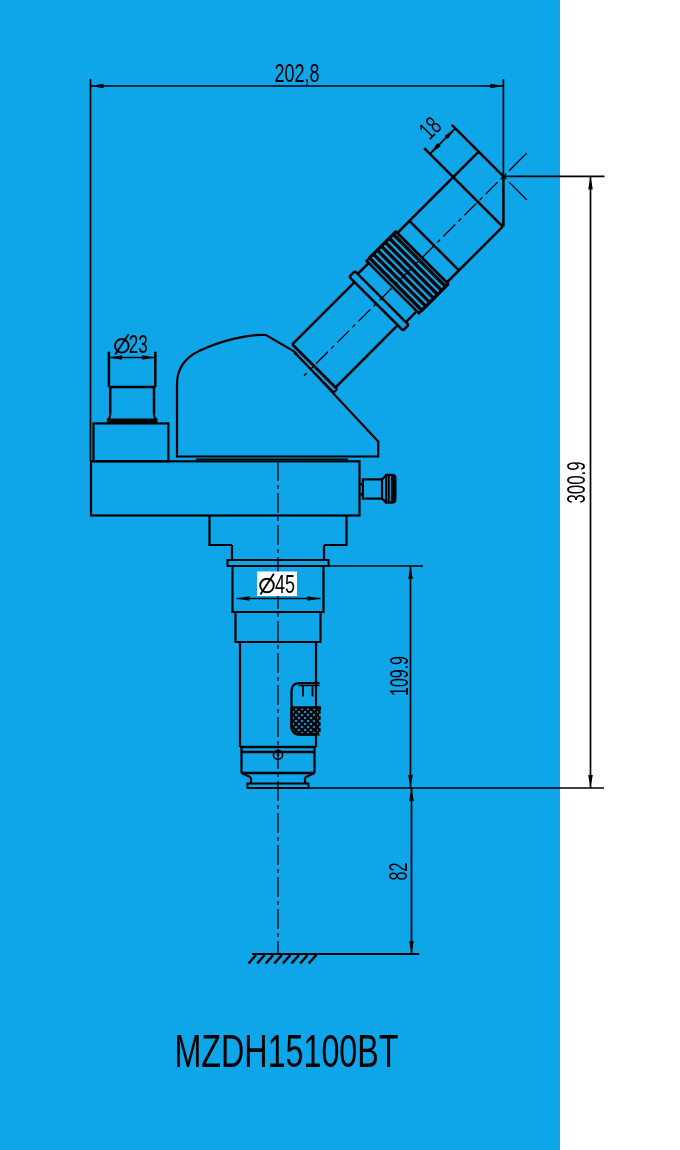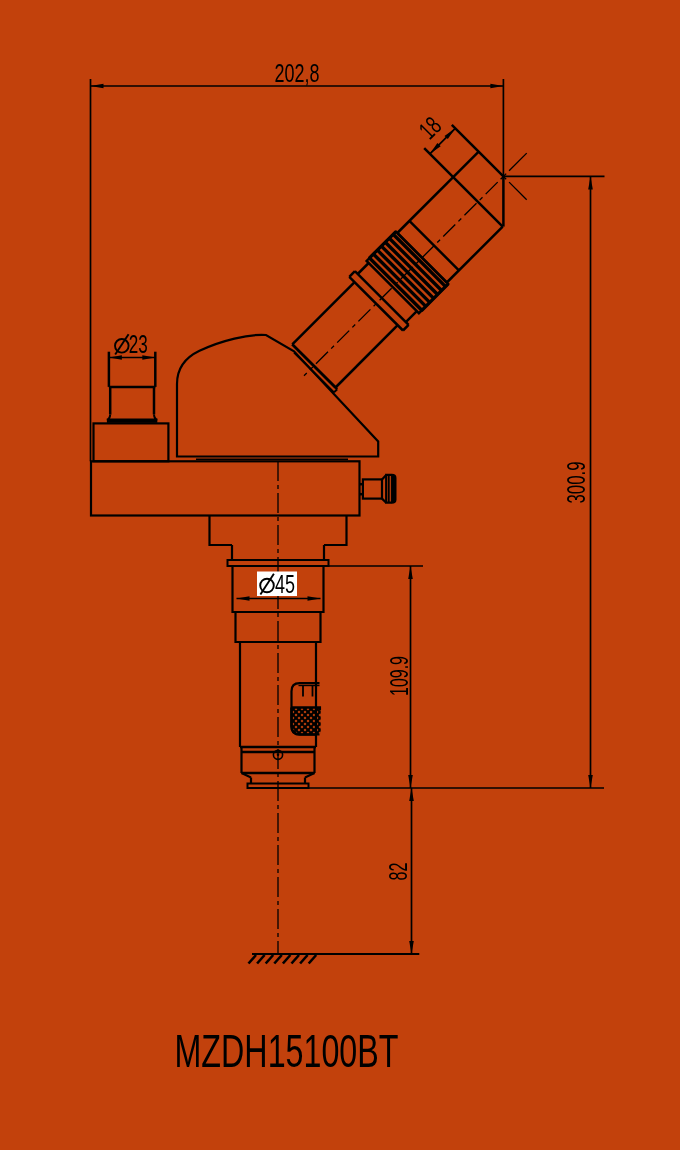--- a/index.html
+++ b/index.html
@@ -1,17 +1,17 @@
 <!DOCTYPE html>
 <html><head>
 <meta charset="utf-8">
 <title>MZDH15100BT</title>
 <style>
   html, body { margin: 0; padding: 0; background: #fff; }
-  #page { width: 680px; height: 1150px; position: relative; background: #c2410c; }
+  #page { width: 560px; height: 1150px; position: relative; background: #0ea5e9; }
   text { font-family: "Liberation Sans", sans-serif; fill: #000; }
 </style>
 </head>
 <body>
 
 <div id="page">
 <svg width="680" height="1150" viewBox="0 0 680 1150">
 
 <line x1="90.5" y1="79.0" x2="90.5" y2="461.3" stroke="#000" stroke-width="1.7"></line>
 

